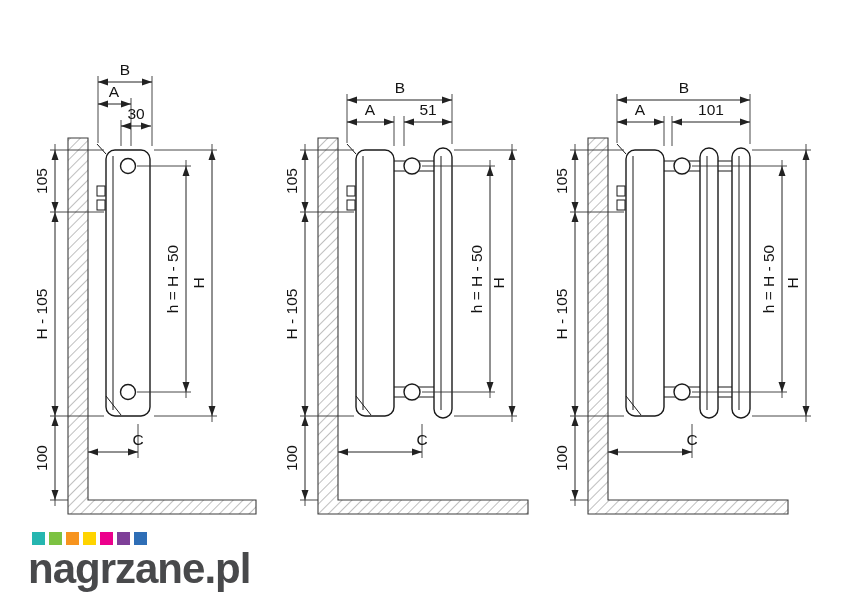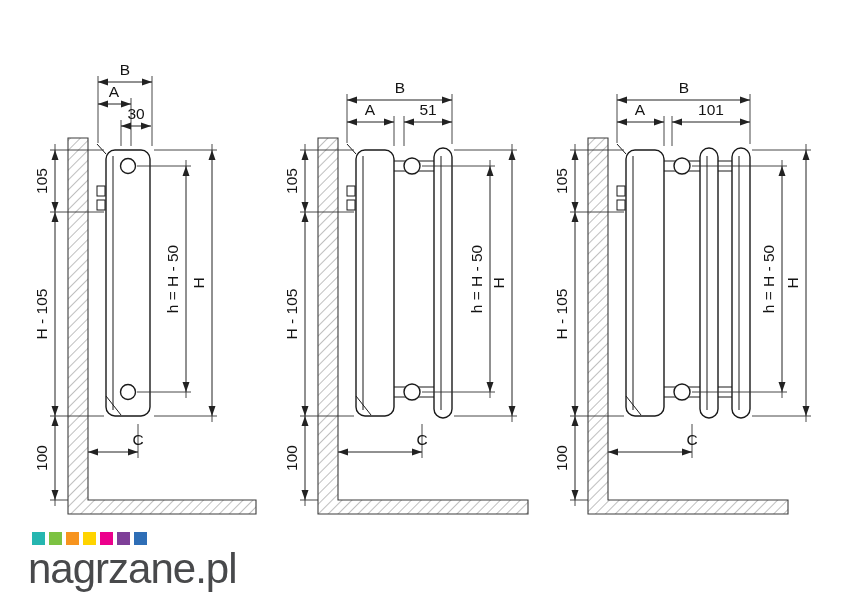--- a/index.html
+++ b/index.html
@@ -9,21 +9,21 @@
   .dimtext{font-size:15.5px;text-anchor:middle;}
   .geo{fill:#ffffff;stroke:#1a1a1a;stroke-width:1.4;}
   .thin{stroke:#1a1a1a;stroke-width:1;fill:#ffffff;}
   .nofill{fill:none;}
   .hatched{fill:url(#hatch);stroke:#3d3d3d;stroke-width:1.1;}
   .ext{stroke:#333333;stroke-width:0.9;fill:none;}
   .dim{stroke:#222222;stroke-width:1;fill:none;marker-start:url(#arr);marker-end:url(#arr);}
   .logo{position:absolute;left:28px;top:532px;}
   .logo-squares{display:flex;gap:4px;margin-left:4px;margin-bottom:3px;height:13px;}
   .logo-squares .sq{width:13px;height:13px;display:inline-block;}
-  .logo-text{font-size:42px;font-weight:normal;color:#48494b;letter-spacing:-1px;line-height:1;}
+  .logo-text{font-size:42px;font-weight:bold;color:#48494b;letter-spacing:-1px;line-height:1;}
 </style>
 </head>
 <body>
 
 <div class="canvas">
 
 <svg width="850" height="600" viewBox="0 0 850 600">
   <defs>
     <pattern id="hatch" width="7" height="7" patternUnits="userSpaceOnUse" patternTransform="rotate(45)">
       <line x1="0" y1="0" x2="0" y2="7" stroke="#8a8a8a" stroke-width="1.1"></line>

